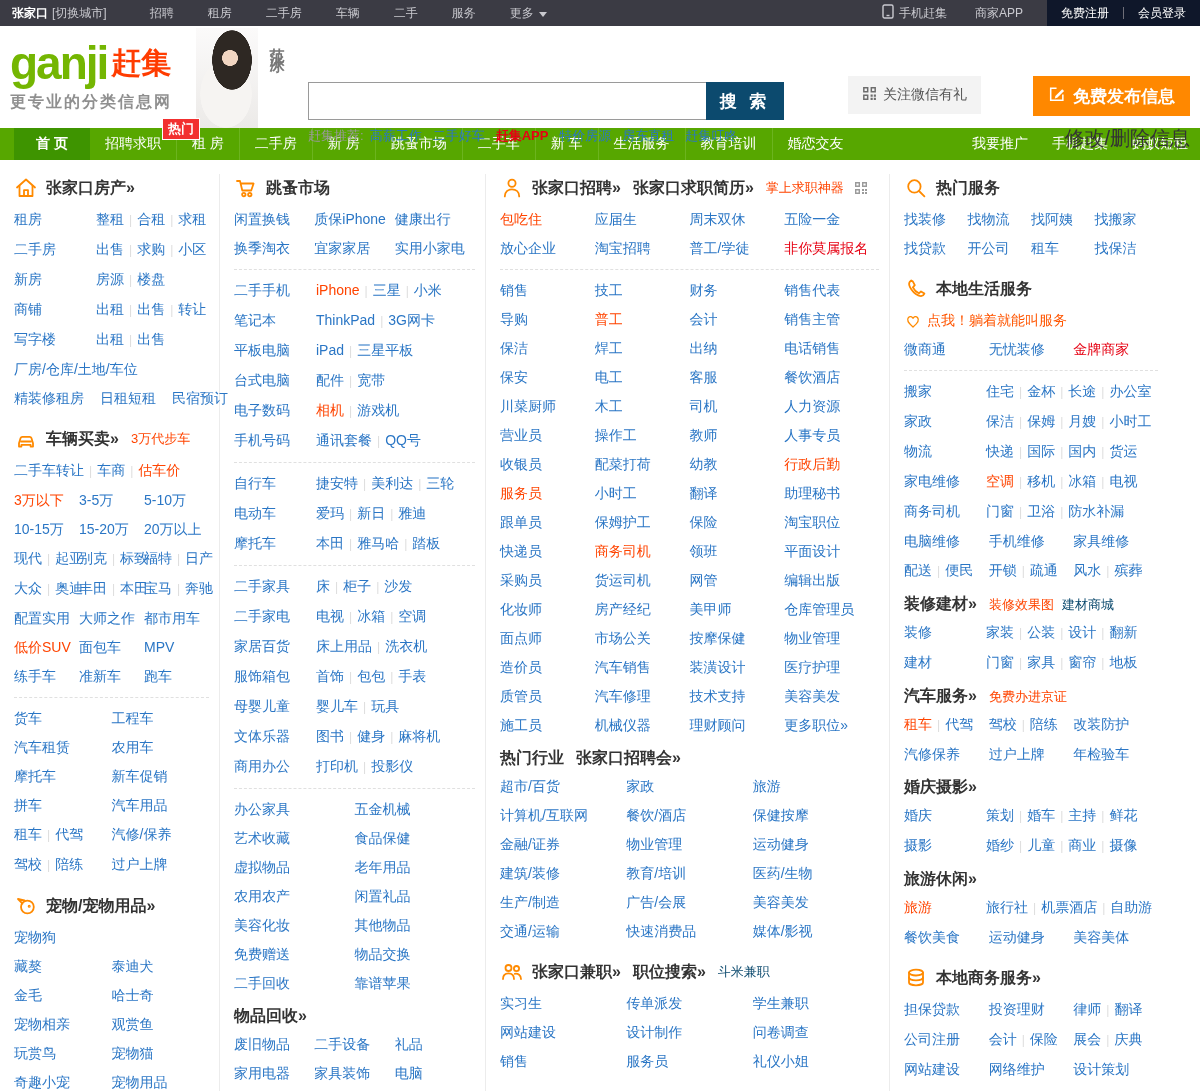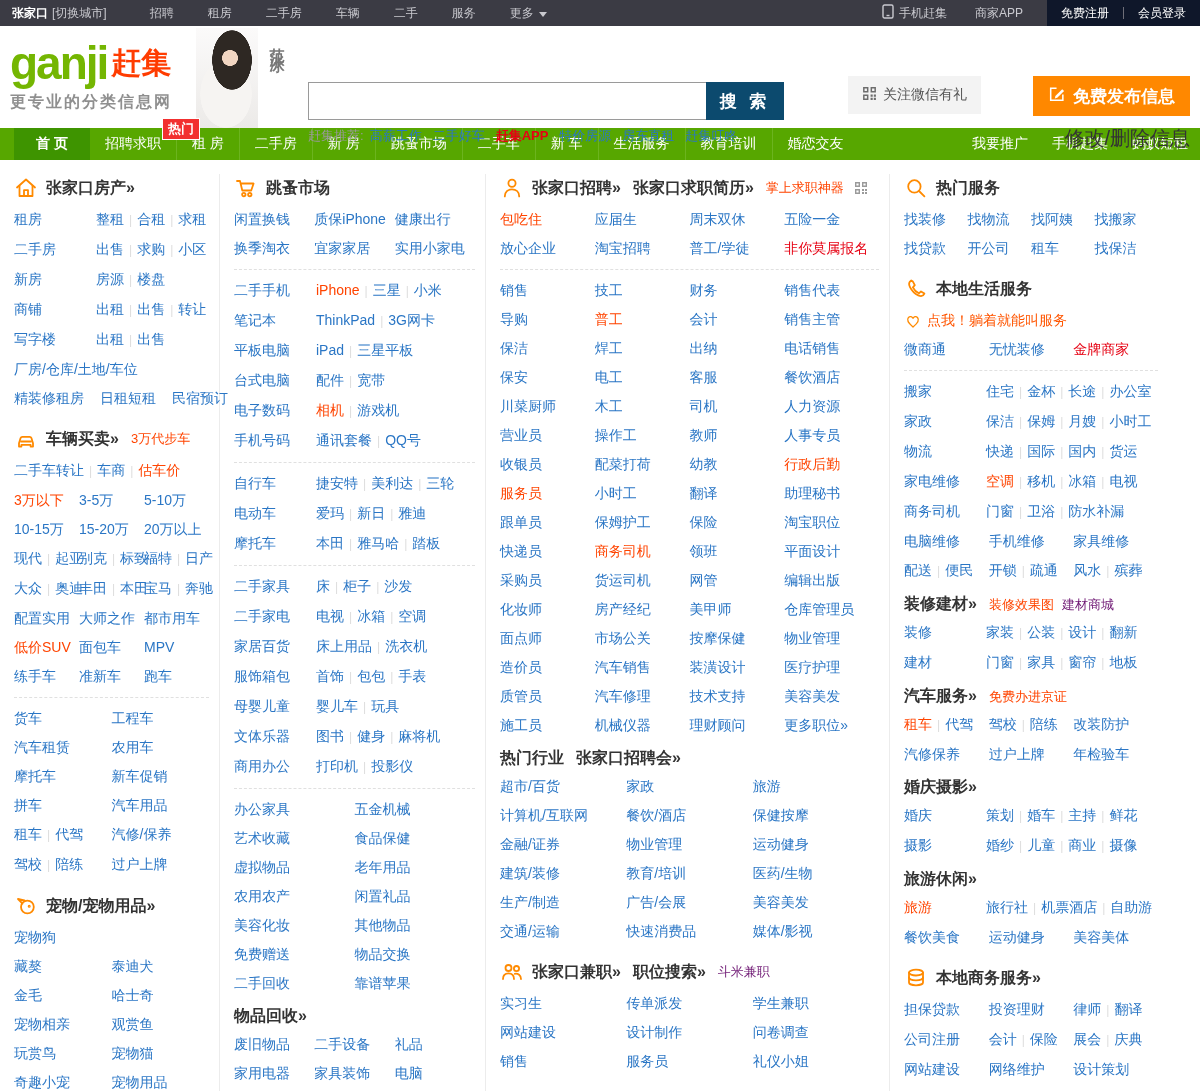--- a/index.html
+++ b/index.html
@@ -70,21 +70,21 @@
   .col4 { width:278px; border-right:none; }
 
   .sec-h { display:flex; align-items:center; margin:14px 0 5px; white-space:nowrap; }
   .section:first-child .sec-h { margin-top:2px; }
   .subsec .sec-h { margin:8px 0 3px; }
   .sec-icon { width:24px; height:24px; margin-right:8px; display:inline-flex; }
   .sec-icon svg { width:24px; height:24px; }
   .ttl { font-size:16px; font-weight:bold; color:#333; margin-right:12px; }
   .extra { font-size:13px; margin-right:8px; }
   .extra.o { color:#ff4400; }
-  .extra.r { color:#701a75; }
+  .extra.r { color:#0c4a6e; }
   .qr { display:inline-flex; margin-left:2px; }
 
   .row { white-space:nowrap; font-size:0; }
   .cell { display:inline-block; vertical-align:top; font-size:14px; line-height:29px; }
   .flow .cell { margin-right:16px; }
   .lead { width:82px; margin-right:0 !important; }
   .g2 .cell { width:50%; margin:0; }
   .g3 .cell { width:33.33%; margin:0; }
   .g4 .cell { width:25%; margin:0; }
   .lnk { color:#2a76c5; }

